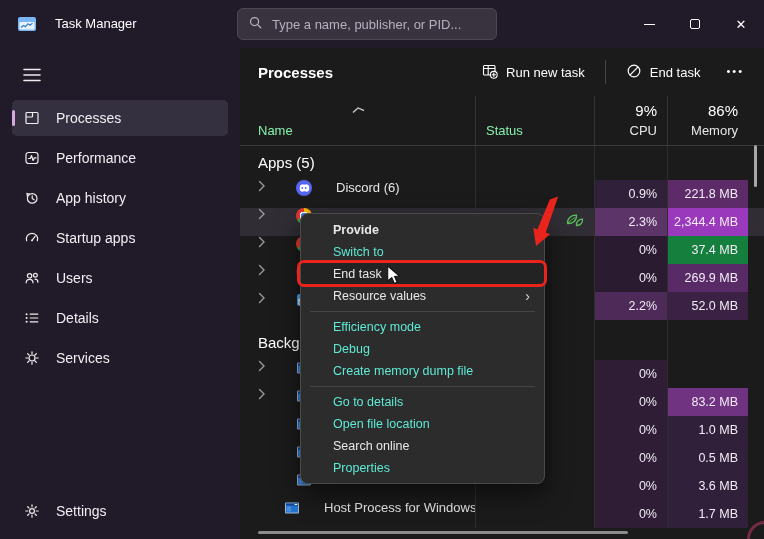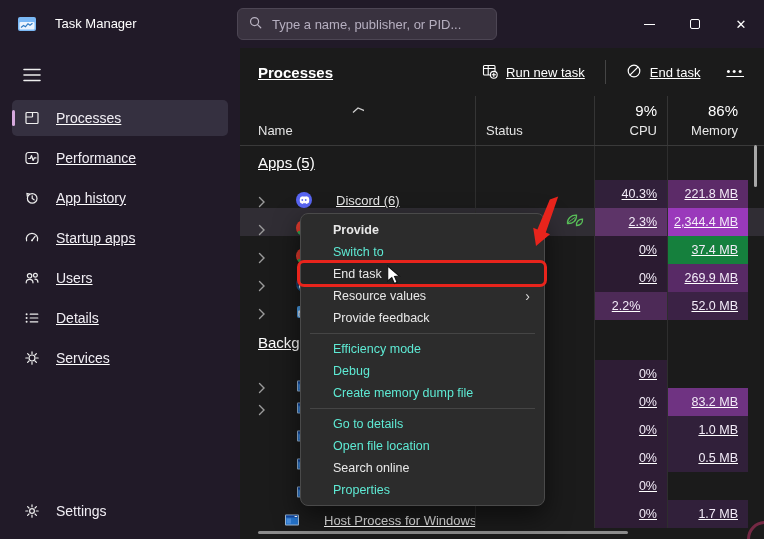--- a/index.html
+++ b/index.html
@@ -1,18 +1,18 @@
 <!DOCTYPE html>
 <html><head>
 <meta charset="utf-8">
 <style>
   * { margin:0; padding:0; box-sizing:border-box; }
   html,body { background:#111; }
   body { font-family:"Liberation Sans", sans-serif; }
-  .app { position:relative; width:764px; height:539px; background:#211a28; overflow:hidden; color:#fff;text-decoration:underline; }
+  .app { position:relative; width:764px; height:539px; background:#211a28; overflow:hidden; color:#fff; }
 
   
   .titlebar { position:relative; height:48px; display:flex; align-items:center; }
   .app-icon { position:absolute; left:17px; top:14px; width:20px; height:20px; }
   .win-title { position:absolute; left:55px; top:16px; font-size:13px; color:#fff; }
   .searchbox { position:absolute; left:237px; top:8px; width:260px; height:32px; background:#39323f;
                border:1px solid #4d4654; border-radius:6px; display:flex; align-items:center; padding:0 10px; }
   .searchbox input { flex:1; background:transparent; border:none; outline:none; color:#bef264;
                      font-size:13px; font-family:"Liberation Sans", sans-serif; margin-left:9px; }
   .searchbox input::placeholder { color:#b6afc0; }
@@ -42,36 +42,36 @@
   .action-btn { display:flex; align-items:center; gap:8px; font-size:13px; padding:6px 10px; border-radius:4px; color:#fff; }
   .action-div { width:1px; height:24px; background:#454545; margin:0 4px; }
   .more-btn { font-size:11px; letter-spacing:2px; padding:6px 10px 9px 10px; color:#fff; }
 
   
   .grid-cols { display:grid; grid-template-columns:236px 119px 73px 80px; }
   .table-header { height:50px; border-bottom:1px solid #3a3a3a; }
   .th { position:relative; border-right:1px solid #353535; }
   .th:last-child { border-right:none; }
   .th .caret { position:absolute; top:4px; left:50%; transform:translateX(-50%); }
-  .th .lbl { position:absolute; bottom:7px; left:18px; font-size:13px; color:#e5e5e5; }
+  .th .lbl { position:absolute; bottom:7px; left:18px; font-size:13px; color:#86efac; }
   .th.status .lbl { left:10px; }
   .th .pct { position:absolute; top:6px; right:10px; font-size:15px; color:#fff; }
   .th .sub { position:absolute; bottom:7px; right:10px; font-size:13px; color:#e8e8e8; }
 
   .rows {}
   .group-header { height:34px; }
   .group-header.tall { height:40px; }
   .group-header .cell { border-right:1px solid #2e2e2e; }
   .group-header .cell:last-child { border-right:none; }
   .group-header .g-label { font-size:15px; color:#fff; padding-left:18px; line-height:34px; white-space:nowrap; overflow:visible; }
   .group-header.tall .g-label { line-height:46px; }
   .row { height:28px; }
   .row.selected { background:#302d34; }
   .cell { position:relative; overflow:hidden; }
-  .c-name { display:flex; align-items:flex-end; padding-left:18px; border-right:1px solid #2e2e2e;gap:16px; }
+  .c-name { display:flex; align-items:flex-start; padding-left:18px; border-right:1px solid #2e2e2e;gap:16px; }
   .c-status { border-right:1px solid #2e2e2e; display:flex; align-items:center; justify-content:flex-end; padding-right:8px; }
   .c-cpu, .c-mem { font-size:12.5px; color:#f3ecf8; text-align:right; line-height:28px; padding-right:10px; border-right:1px solid #2e2e2e; }
   .c-mem { border-right:none; }
   .chev { width:12px; margin-right:2px; display:flex; align-items:center; }
   .chev.empty { width:12px; }
   .p-icon { width:16px; height:16px; margin:0 8px 0 8px; flex:0 0 16px; }
   .p-icon svg, .p-icon span { display:block; }
   .p-name { font-size:13px; color:#e6e6e6; white-space:nowrap; }
 
   .hscroll { position:relative; height:11px; }
@@ -288,21 +288,21 @@
                 <svg viewBox="0 0 16 16" width="16" height="16">
                   <circle cx="8" cy="8" r="8" fill="#5865F2"></circle>
                   <path d="M4.2 10.8C3.4 8.6 3.7 6.6 4.6 5.1c.9-.5 1.8-.8 2.7-.9l.2.5c.3-.1.7-.1 1-.1s.7 0 1 .1l.2-.5c.9.1 1.8.4 2.7.9.9 1.5 1.2 3.5.4 5.7-.8.6-1.7 1-2.6 1.1l-.4-.7c-.4.1-.8.1-1.3.1s-.9 0-1.3-.1l-.4.7c-.9-.1-1.8-.5-2.6-1.1Z" fill="#fff"></path>
                   <circle cx="6.3" cy="8" r=".9" fill="#5865F2"></circle>
                   <circle cx="9.7" cy="8" r=".9" fill="#5865F2"></circle>
                 </svg>
               </span>
               <span class="p-name">Discord (6)</span>
             </div>
             <div class="cell c-status"></div>
-            <div class="cell c-cpu" style="background: rgb(49, 32, 58);">40.3%</div>
+            <div class="cell c-cpu" style="background: rgb(49, 32, 58);">0.9%</div>
             <div class="cell c-mem" style="background: rgb(92, 43, 104);">221.8 MB</div>
           </div>
           <div class="row grid-cols selected">
             <div class="cell c-name">
               <span class="chev">
                 <svg viewBox="0 0 8 12" width="8" height="12" fill="none" stroke="#9b9b9b" stroke-width="1.4" stroke-linecap="round">
                   <path d="M1.5 1.5L6 6 1.5 10.5"></path>
                 </svg>
               </span>
               <span class="p-icon">
@@ -371,21 +371,21 @@
                   <rect x="2.2" y="6.5" width="11.6" height="6.3" rx="1" fill="#e8f1fb"></rect>
                   <rect x="3.6" y="9" width="1.6" height="3" fill="#2f7bc4"></rect>
                   <rect x="6" y="8" width="1.6" height="4" fill="#2f7bc4"></rect>
                   <rect x="8.4" y="9.6" width="1.6" height="2.4" fill="#2f7bc4"></rect>
                   <rect x="10.8" y="8.6" width="1.6" height="3.4" fill="#2f7bc4"></rect>
                 </svg>
               </span>
               <span class="p-name"></span>
             </div>
             <div class="cell c-status"></div>
-            <div class="cell c-cpu" style="background: rgb(77, 42, 87); text-align: center;">2.2%</div>
+            <div class="cell c-cpu" style="background: rgb(77, 42, 87);">2.2%</div>
             <div class="cell c-mem" style="background: rgb(59, 34, 69);">52.0 MB</div>
           </div>
           <div class="group-header grid-cols tall">
             <div class="cell" style="overflow: visible;">
               <div class="g-label">Background processes</div>
             </div>
             <div class="cell"></div>
             <div class="cell"></div>
             <div class="cell"></div>
           </div>
@@ -478,20 +478,21 @@
                   <rect x="2" y="3.5" width="12" height="9" fill="#2574cc"></rect>
                   <rect x="2" y="3.5" width="12" height="2" fill="#12459e"></rect>
                   <rect x="10.6" y="4" width="2.6" height="1" fill="#fff"></rect>
                   <rect x="2.8" y="6.5" width="4.2" height="5" fill="#4a90e0"></rect>
                 </svg>
               </span>
               <span class="p-name"></span>
             </div>
             <div class="cell c-status"></div>
             <div class="cell c-cpu" style="background: rgb(46, 29, 53);">0%</div>
+            <div class="cell c-mem" style="background: rgb(49, 32, 58);">3.6 MB</div>
           </div>
           <div class="row grid-cols">
             <div class="cell c-name">
               <span class="chev empty"></span>
               <span class="p-icon">
                 <svg viewBox="0 0 16 16" width="16" height="16">
                   <rect x="1" y="2.5" width="14" height="11" rx="1" fill="#9db8d6"></rect>
                   <rect x="2" y="3.5" width="12" height="9" fill="#2574cc"></rect>
                   <rect x="2" y="3.5" width="12" height="2" fill="#12459e"></rect>
                   <rect x="10.6" y="4" width="2.6" height="1" fill="#fff"></rect>
@@ -513,21 +514,20 @@
           <div class="vthumb"></div>
         </div>
     </main>
   </div>
 
   <div class="context-menu" id="menu">
       <div class="menu-item bold">Provide</div>
       <div class="menu-item disabled">Switch to</div>
       <div class="menu-item highlighted" style="--hl: #e8241c;">End task</div>
       <div class="menu-item">Resource values<span class="sub-arrow">›</span></div>
-      <div class="menu-item">Provide feedback</div>
       <div class="menu-sep"></div>
       <div class="menu-item disabled">Efficiency mode</div>
       <div class="menu-item disabled">Debug</div>
       <div class="menu-item disabled">Create memory dump file</div>
       <div class="menu-sep"></div>
       <div class="menu-item disabled">Go to details</div>
       <div class="menu-item disabled">Open file location</div>
       <div class="menu-item">Search online</div>
       <div class="menu-item disabled">Properties</div>
     </div>

